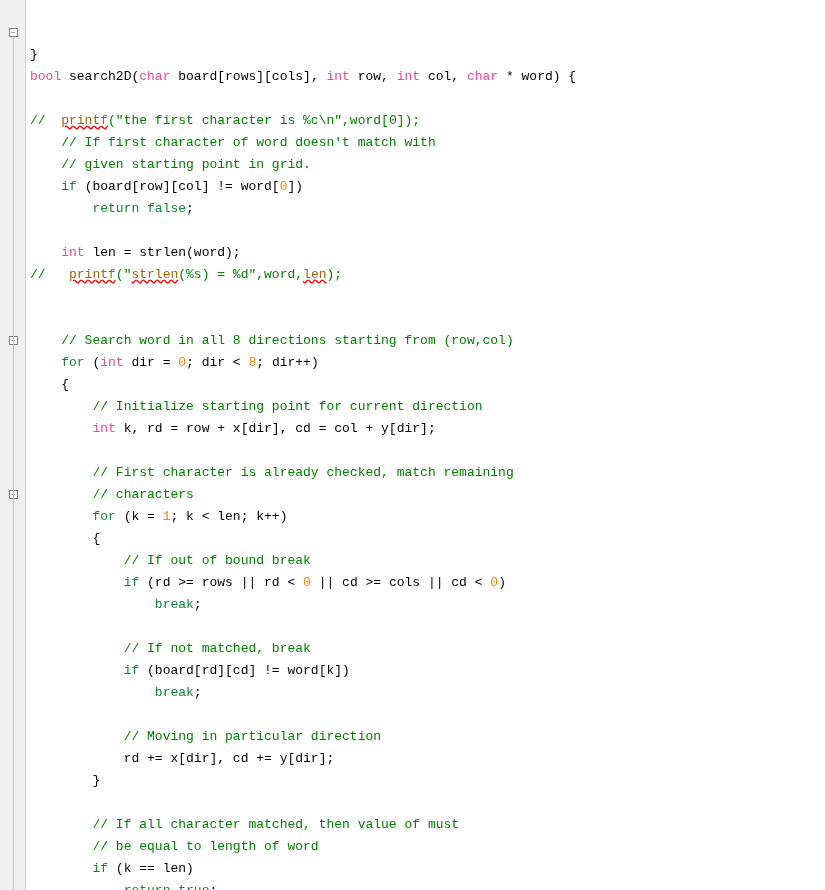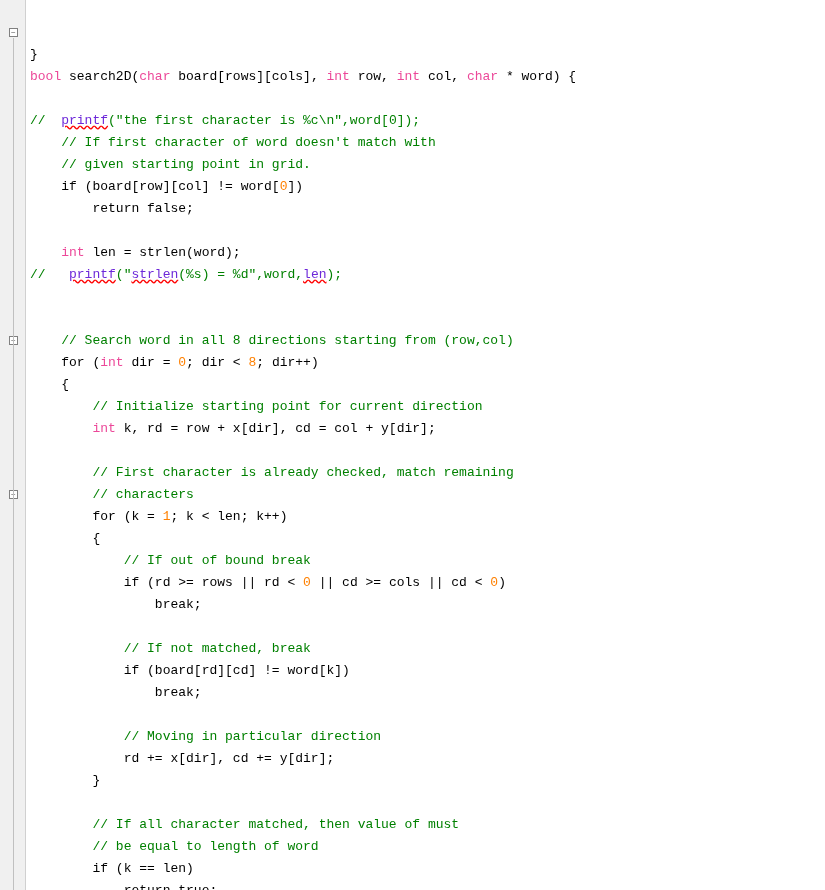--- a/index.html
+++ b/index.html
@@ -41,25 +41,25 @@
     width: 1px;
     background: #c0c0c0;
   }
   .code-area {
     flex: 1;
     padding: 0 4px;
     white-space: pre;
     color: #000000;
   }
   .line { height: 22px; }
-  .kw { color: #000000; }          
+  .kw { color: #15803d; }          
   .type { color: #ec4899; }        
   .num { color: #ff8000; }         
   .cm { color: #008000; }          
-  .sq { color: #6d28d9; text-decoration: wavy underline #ff0000; } 
+  .sq { color: #a16207; text-decoration: wavy underline #ff0000; } 
   .op { color: #000000; }
 </style>
 </head>
 <body>
 
 <div class="gutter">
 
 <div class="fold-icon" style="top: 28px;"></div>
     <div class="fold-icon" style="top: 336px;"></div>
     <div class="fold-icon" style="top: 490px;"></div>

